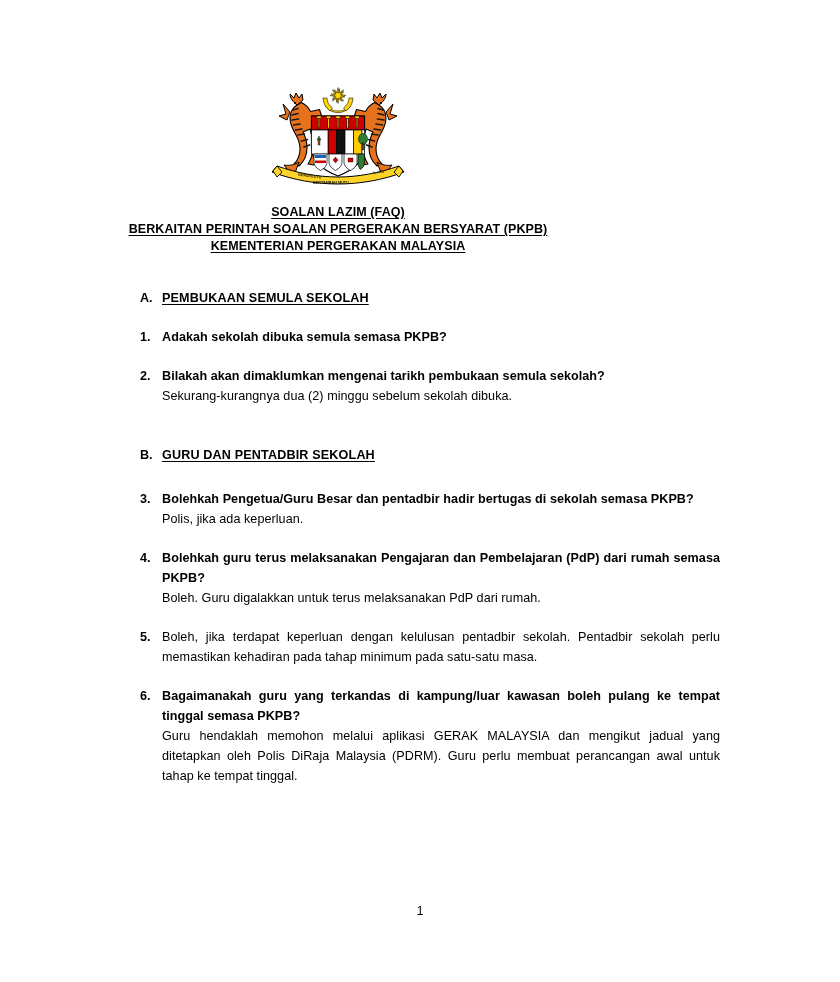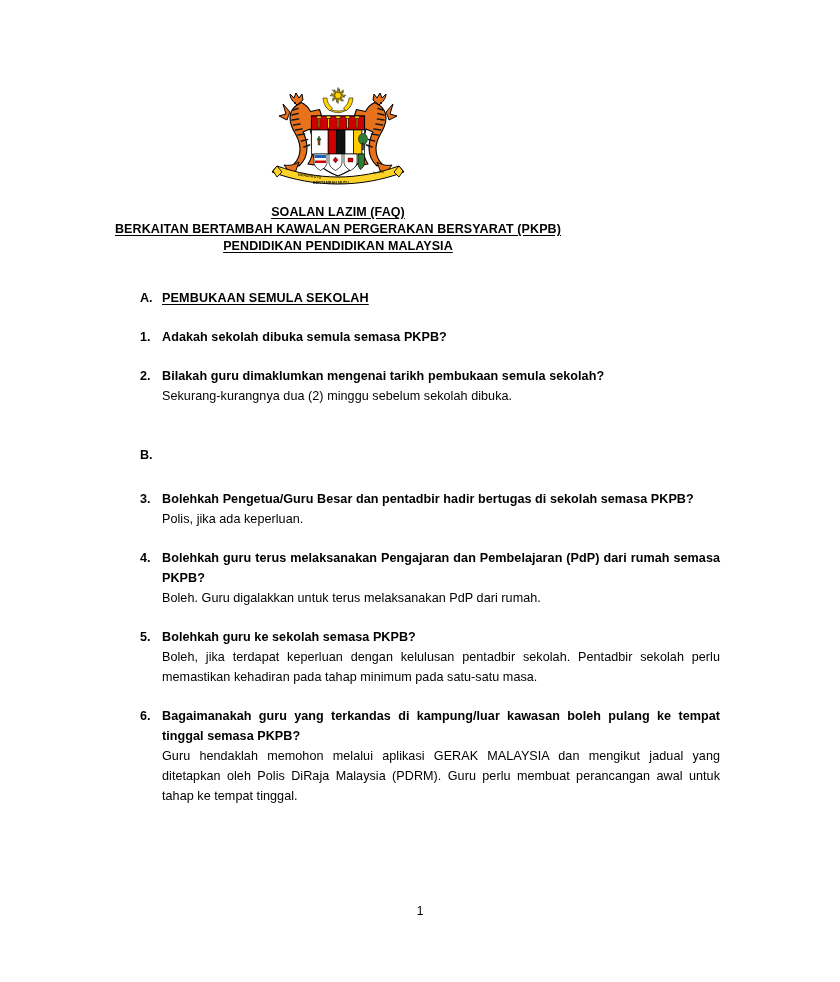--- a/index.html
+++ b/index.html
@@ -243,48 +243,49 @@
         <path d="M278 164 l8 10 l-8 12 l-10 -10 z" fill="#FFD42A" stroke="#000" stroke-width="1.8"></path>
         <text x="76" y="183" font-family="'Liberation Sans', sans-serif" font-size="7.5" font-weight="bold" fill="#111" transform="rotate(8 76 183)">BERSEKUTU</text>
         <text x="106" y="199" font-family="'Liberation Sans', sans-serif" font-size="7.5" font-weight="bold" fill="#111">BERTAMBAH MUTU</text>
         <text x="226" y="180" font-family="'Liberation Serif', serif" font-size="8" fill="#111" transform="rotate(-9 226 180)">ملايسيا</text>
       </g>
     </svg>
   </div>
 
   <div class="title-block">
     <span class="title-line">SOALAN LAZIM (FAQ)</span>
-    <span class="title-line">BERKAITAN BERTAMBAH KAWALAN PERGERAKAN BERSYARAT (PKPB)</span>
-    <span class="title-line">PENDIDIKAN PENDIDIKAN MALAYSIA</span>
+    <span class="title-line">BERKAITAN PERINTAH SOALAN PERGERAKAN BERSYARAT (PKPB)</span>
+    <span class="title-line">KEMENTERIAN PERGERAKAN MALAYSIA</span>
   </div>
 
   <div class="content">
 
     <div class="section">
       <div class="section-marker">A.</div>
       <div class="section-title">PEMBUKAAN SEMULA SEKOLAH</div>
     </div>
 
     <div class="qa">
       <div class="qa-marker">1.</div>
       <div class="qa-body">
         <div class="question">Adakah sekolah dibuka semula semasa PKPB?</div>
       </div>
     </div>
 
     <div class="qa">
       <div class="qa-marker">2.</div>
       <div class="qa-body">
-        <div class="question">Bilakah guru dimaklumkan mengenai tarikh pembukaan semula sekolah?</div>
+        <div class="question">Bilakah akan dimaklumkan mengenai tarikh pembukaan semula sekolah?</div>
         <div class="answer">Sekurang-kurangnya dua  (2) minggu sebelum sekolah dibuka.</div>
       </div>
     </div>
 
     <div class="section gap-extra">
       <div class="section-marker">B.</div>
+      <div class="section-title">GURU DAN PENTADBIR SEKOLAH</div>
     </div>
 
     <div class="qa gap-big">
       <div class="qa-marker">3.</div>
       <div class="qa-body">
         <div class="question">Bolehkah Pengetua/Guru Besar dan pentadbir hadir bertugas di sekolah semasa PKPB?</div>
         <div class="answer">Polis, jika ada keperluan.</div>
       </div>
     </div>
 
@@ -292,21 +293,20 @@
       <div class="qa-marker">4.</div>
       <div class="qa-body">
         <div class="question">Bolehkah guru terus melaksanakan Pengajaran dan Pembelajaran (PdP) dari rumah semasa PKPB?</div>
         <div class="answer">Boleh. Guru digalakkan untuk terus melaksanakan PdP dari rumah.</div>
       </div>
     </div>
 
     <div class="qa">
       <div class="qa-marker">5.</div>
       <div class="qa-body">
-        <div class="question">Bolehkah guru ke sekolah semasa PKPB?</div>
         <div class="answer">Boleh, jika terdapat keperluan dengan kelulusan pentadbir sekolah. Pentadbir sekolah perlu memastikan kehadiran pada tahap minimum pada satu-satu masa.</div>
       </div>
     </div>
 
     <div class="qa">
       <div class="qa-marker">6.</div>
       <div class="qa-body">
         <div class="question">Bagaimanakah guru yang terkandas di kampung/luar kawasan boleh pulang ke tempat tinggal semasa PKPB?</div>
         <div class="answer">Guru hendaklah memohon melalui aplikasi GERAK MALAYSIA dan mengikut jadual yang ditetapkan oleh Polis DiRaja Malaysia (PDRM). Guru perlu membuat perancangan awal untuk tahap ke tempat tinggal.</div>
       </div>

